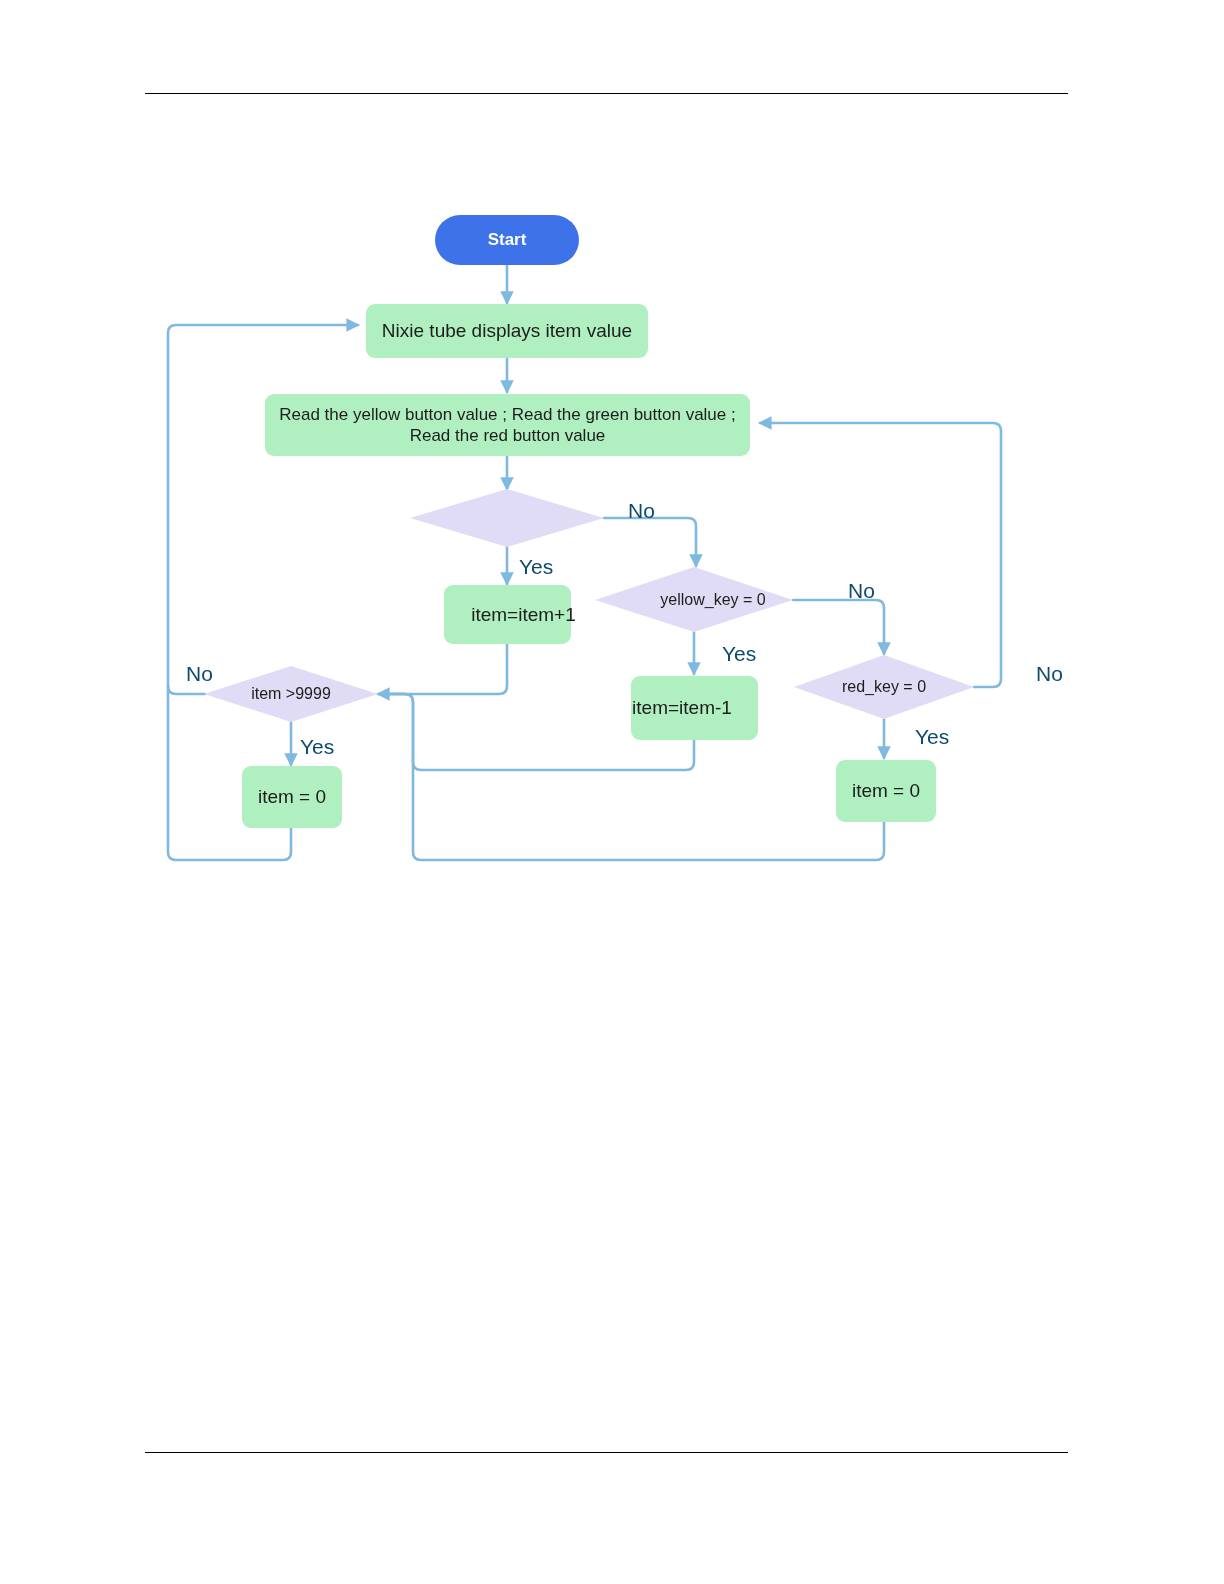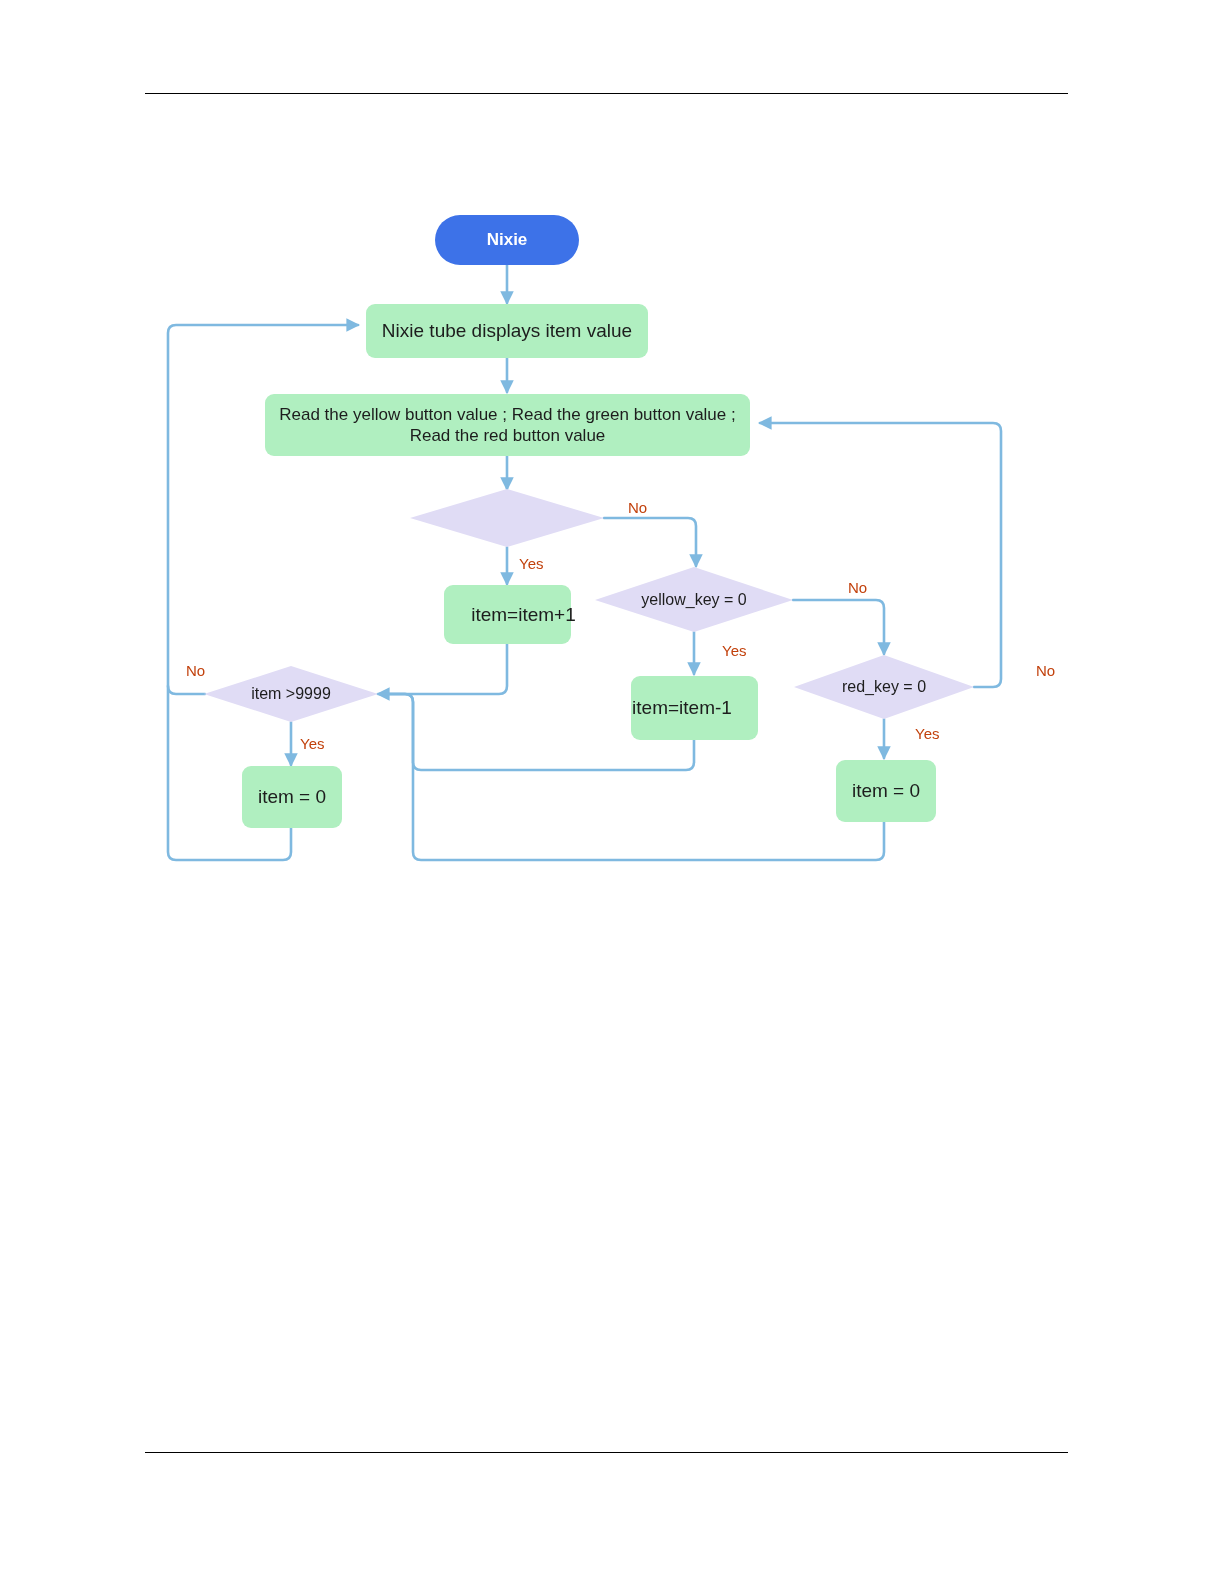--- a/index.html
+++ b/index.html
@@ -52,22 +52,22 @@
   .start-label {
     color: #ffffff;
     font-weight: bold;
     font-size: 17px;
   }
   .proc-label { font-size: 19px; }
   .proc-label-sm { font-size: 17px; }
   .dec-label { font-size: 16px; }
   .edge-label {
     position: absolute;
-    font-size: 15px;
-    color: #c2410c;
+    font-size: 21px;
+    color: #0c4a6e;
     pointer-events: none;
   }
 </style>
 </head>
 <body>
 
 <div id="page">
 
   <div class="rule" id="rule-top"></div>
   <div class="rule" id="rule-bottom"></div>
@@ -136,31 +136,31 @@
       <polygon points="884,655 974,687 884,719 794,687" fill="#e0dcf5"></polygon>
 
       <rect x="836" y="760" width="100" height="62" rx="9" ry="9" fill="#b0efc0"></rect>
 
       <polygon points="291,666 378,694 291,722 204,694" fill="#e0dcf5"></polygon>
 
       <rect x="242" y="766" width="100" height="62" rx="9" ry="9" fill="#b0efc0"></rect>
     </g>
   </svg>
 
-  <div class="node-label start-label" style="left:435px; top:215px; width:144px; height:50px;">Nixie</div>
+  <div class="node-label start-label" style="left:435px; top:215px; width:144px; height:50px;">Start</div>
 
   <div class="node-label proc-label-sm" style="left:265px; top:394px; width:485px; height:62px;">Read the yellow button value  ; Read the green button value ;
 Read the red button value</div>
 
   <div class="node-label proc-label" style="left:366px; top:304px; width:282px; height:54px;">Nixie tube displays item value</div>
 
 
   <div class="node-label proc-label" style="left:444px; top:585px; width:127px; height:59px;padding-left:16px;">item=item+1</div>
 
-  <div class="node-label dec-label" style="left:595px; top:580px; width:198px; height:40px;">yellow_key = 0</div>
+  <div class="node-label dec-label" style="left:614px; top:580px; width:198px; height:40px;">yellow_key = 0</div>
 
   <div class="node-label proc-label" style="left:631px; top:676px; width:102px; height:64px;">item=item-1</div>
 
   <div class="node-label dec-label" style="left:794px; top:667px; width:180px; height:40px;">red_key = 0</div>
 
   <div class="node-label proc-label" style="left:836px; top:760px; width:100px; height:62px;">item = 0</div>
 
   <div class="node-label dec-label" style="left:204px; top:674px; width:174px; height:40px;">item &gt;9999</div>
 
   <div class="node-label proc-label" style="left:242px; top:766px; width:100px; height:62px;">item = 0</div>

